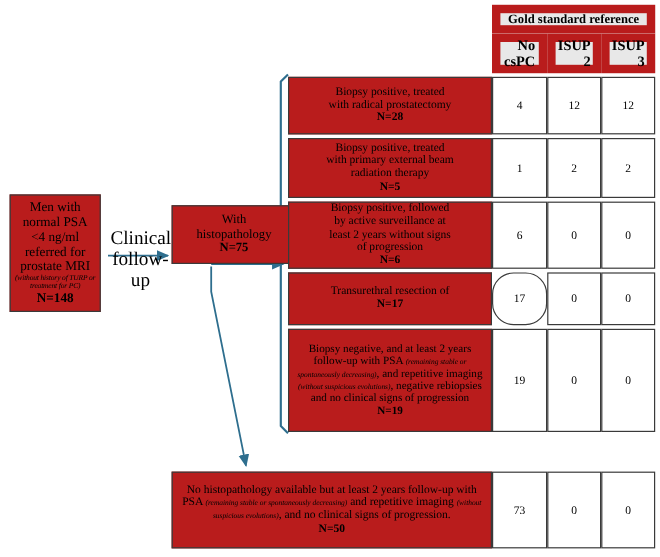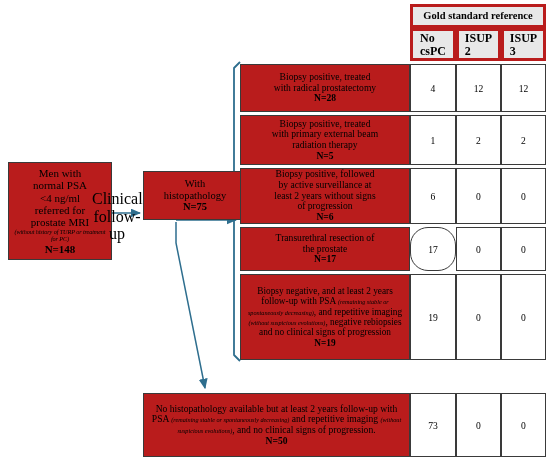--- a/index.html
+++ b/index.html
@@ -24,36 +24,36 @@
     justify-content:center;
     text-align:center;
     line-height:1.12;
   }
   .box .inner{padding:1px 3px;width:100%;}
   .bold{font-weight:bold;}
   .tiny{font-size:6.2px;font-style:italic;letter-spacing:-.1px;}
   .tiny-i{font-size:6.2px;font-style:italic;}
 
   
-  #box-source{left:8px;top:162px;width:104px;height:98px;font-size:11px;}
+  #box-source{left:8px;top:162px;width:76px;height:98px;font-size:11px;}
   #box-histo{left:143px;top:171px;width:104px;height:49px;font-size:10.5px;}
 
   .rbox{left:240px;width:170px;font-size:9.6px;}
   #box-rp   {top:64px;  height:48px;}
   #box-ebrt {top:115px; height:50px;}
   #box-as   {top:168px; height:56px;}
   #box-turp {top:227px; height:44px;}
   #box-bxneg{top:274px; height:86px;font-size:9.3px;}
   #box-nohisto{left:143px;top:393px;width:267px;height:64px;font-size:9.6px;}
 
   
   .hdr{
     position:absolute;box-sizing:border-box;
-    border:3px solid #b91c1c;background:#e8e8e8;
-    display:flex;align-items:center;justify-content:center;text-align:left;
+    border:7px solid #b91c1c;background:#e8e8e8;
+    display:flex;align-items:center;justify-content:center;text-align:right;
     font-weight:bold;line-height:1.05;
   }
   #hdr-title{left:410px;top:4px;width:136px;height:24px;font-size:10.5px;}
   .hdr-sub{top:28px;height:33px;font-size:12px;}
   #hdr-nocspc{left:410px;width:46px;}
   #hdr-isup2 {left:456px;width:45px;}
   #hdr-isup3 {left:501px;width:45px;}
 
   
   .cell{
@@ -138,21 +138,20 @@
       <div>by active surveillance at</div>
       <div>least 2 years without signs</div>
       <div>of progression</div>
       <div class="bold">N=6</div>
     </div>
   </div>
 
   <div class="box rbox" id="box-turp">
     <div class="inner">
       <div>Transurethral resection of</div>
-      <div>the prostate</div>
       <div class="bold">N=17</div>
     </div>
   </div>
 
   <div class="box rbox" id="box-bxneg">
     <div class="inner">
       <div>
         <span>Biopsy negative, and at least 2 years follow-up with PSA </span><span class="tiny-i">(remaining stable or spontaneously decreasing)</span><span>, and repetitive imaging </span><span class="tiny-i">(without suspicious evolutions)</span><span>, negative rebiopsies and no clinical signs of progression</span>
       </div>
       <div class="bold">N=19</div>

